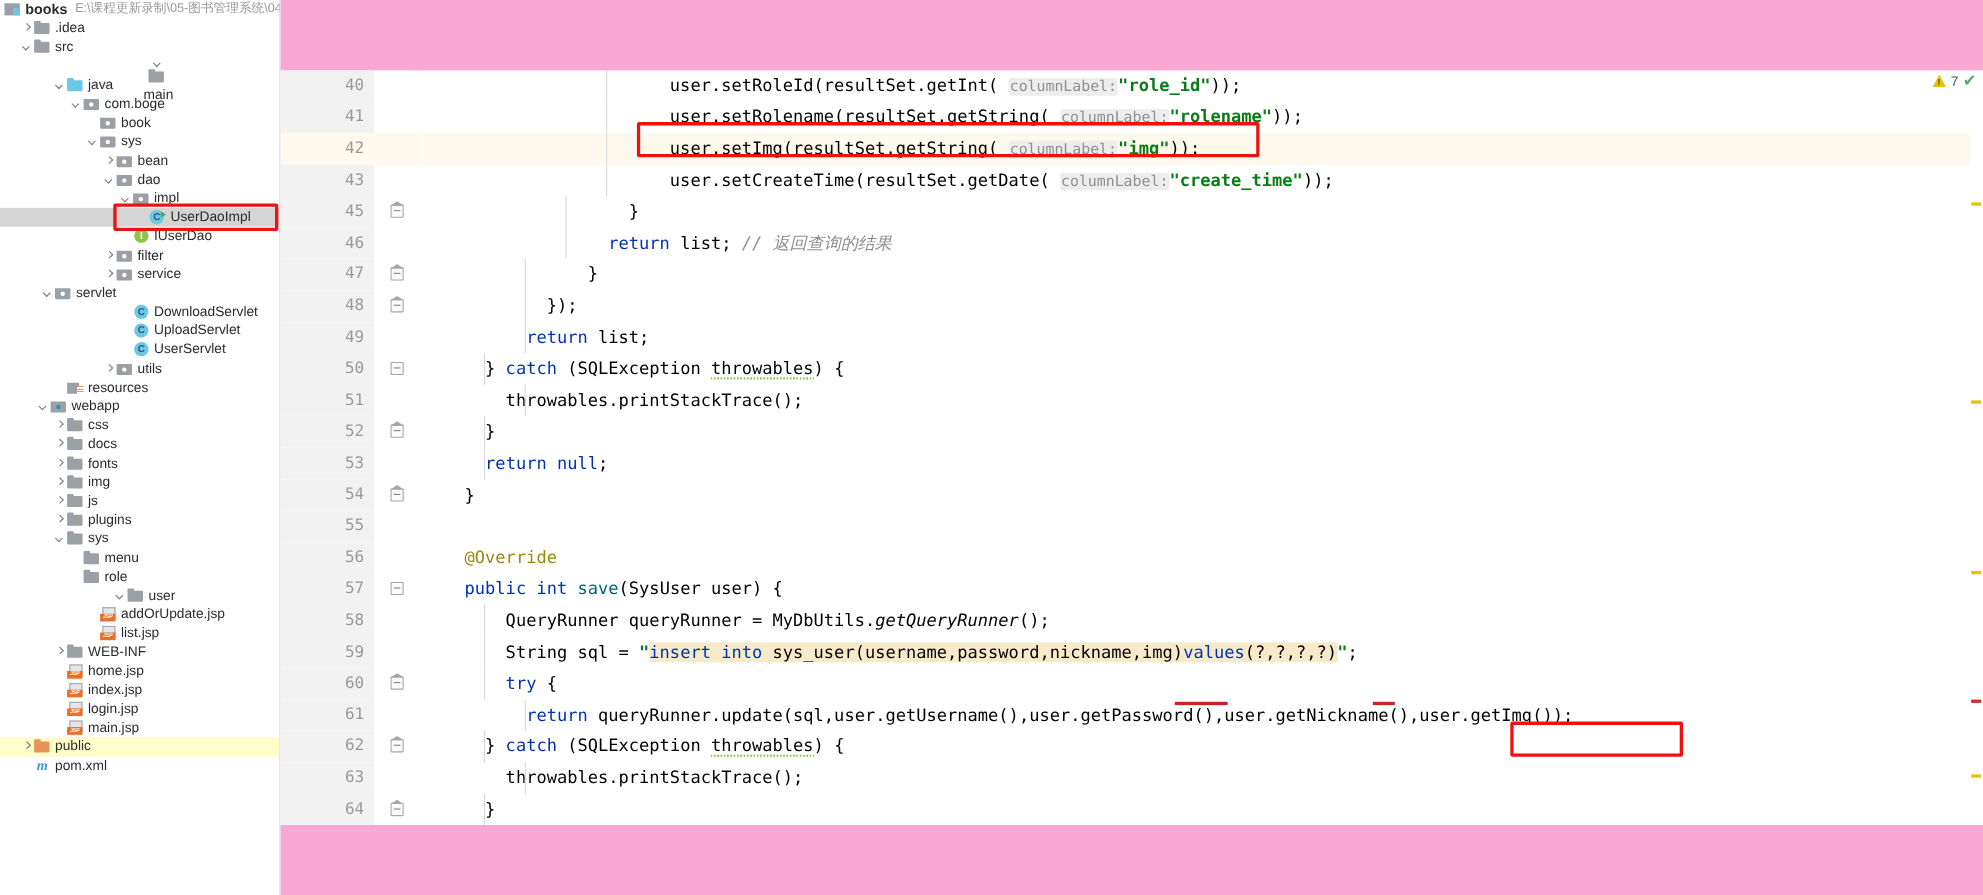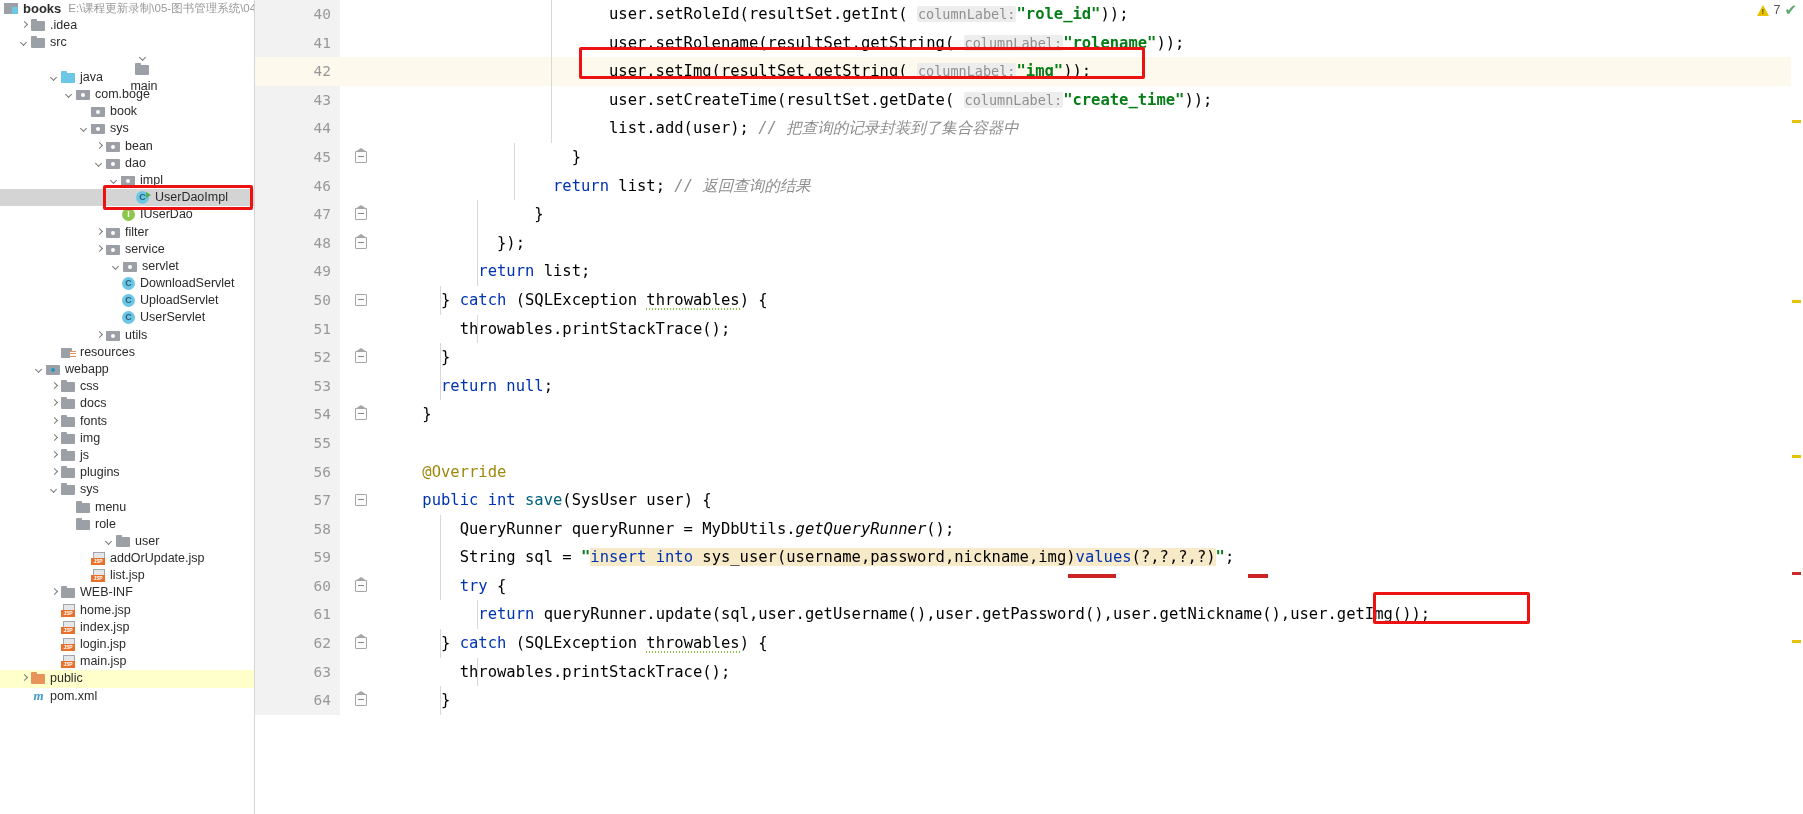--- a/index.html
+++ b/index.html
@@ -8,21 +8,22 @@
     width: 1803px; height: 814px;
     overflow: hidden;
     background: #ffffff;
     font-family: "Liberation Sans", sans-serif;
   }
 
   #app {
     position: relative;
     width: 1803px; height: 814px;
     display: flex;
-    background: #0ea5e9;
+    background: #f9a8d4;
+    align-items: center;
   }
 
   
   #project-tree {
     width: 255px;
     height: 814px;
     background: #ffffff;
     position: relative;
     overflow: hidden;
     border-right: 1px solid #d6d6d6;
@@ -523,21 +524,21 @@
         <div class="tree-row" style="padding-left: 94px;">
           <span class="arrow right"></span>
           <span class="ico pkg"></span>
           <span class="tree-label">filter</span>
         </div>
         <div class="tree-row" style="padding-left: 94px;">
           <span class="arrow right"></span>
           <span class="ico pkg"></span>
           <span class="tree-label">service</span>
         </div>
-        <div class="tree-row" style="padding-left: 111px;">
+        <div class="tree-row" style="padding-left: 38px;">
           <span class="arrow down"></span>
           <span class="ico pkg"></span>
           <span class="tree-label">servlet</span>
         </div>
         <div class="tree-row" style="padding-left: 109px;">
           <span class="arrow"></span>
           <span class="ico cls"></span>
           <span class="tree-label">DownloadServlet</span>
         </div>
         <div class="tree-row" style="padding-left: 109px;">
@@ -665,21 +666,20 @@
     <div class="redbox" style="left:103px; top:185px; width:150px; height:25px;"></div>
   </div>
 
   <div id="editor-area">
 
     <div id="code-body">
         <div class="code-row"><div class="gutter">40</div><div class="fold-col"></div><div class="codeline">&nbsp;&nbsp;&nbsp;&nbsp;&nbsp;&nbsp;&nbsp;&nbsp;&nbsp;&nbsp;&nbsp;&nbsp;&nbsp;&nbsp;&nbsp;&nbsp;&nbsp;&nbsp;&nbsp;&nbsp;&nbsp;&nbsp;&nbsp;&nbsp;user.setRoleId(resultSet.getInt( <span class="hint">columnLabel:</span><span class="strb">"role_id"</span>));<span class="indent-guide" style="left: 166px;"></span></div></div>
         <div class="code-row"><div class="gutter">41</div><div class="fold-col"></div><div class="codeline">&nbsp;&nbsp;&nbsp;&nbsp;&nbsp;&nbsp;&nbsp;&nbsp;&nbsp;&nbsp;&nbsp;&nbsp;&nbsp;&nbsp;&nbsp;&nbsp;&nbsp;&nbsp;&nbsp;&nbsp;&nbsp;&nbsp;&nbsp;&nbsp;user.setRolename(resultSet.getString( <span class="hint">columnLabel:</span><span class="strb">"rolename"</span>));<span class="indent-guide" style="left: 166px;"></span></div></div>
         <div class="code-row highlight"><div class="gutter">42</div><div class="fold-col"></div><div class="codeline">&nbsp;&nbsp;&nbsp;&nbsp;&nbsp;&nbsp;&nbsp;&nbsp;&nbsp;&nbsp;&nbsp;&nbsp;&nbsp;&nbsp;&nbsp;&nbsp;&nbsp;&nbsp;&nbsp;&nbsp;&nbsp;&nbsp;&nbsp;&nbsp;user.setImg(resultSet.getString( <span class="hint">columnLabel:</span><span class="strb">"img"</span>));<span class="indent-guide" style="left: 166px;"></span></div></div>
         <div class="code-row"><div class="gutter">43</div><div class="fold-col"></div><div class="codeline">&nbsp;&nbsp;&nbsp;&nbsp;&nbsp;&nbsp;&nbsp;&nbsp;&nbsp;&nbsp;&nbsp;&nbsp;&nbsp;&nbsp;&nbsp;&nbsp;&nbsp;&nbsp;&nbsp;&nbsp;&nbsp;&nbsp;&nbsp;&nbsp;user.setCreateTime(resultSet.getDate( <span class="hint">columnLabel:</span><span class="strb">"create_time"</span>));<span class="indent-guide" style="left: 166px;"></span></div></div>
-        <div class="code-row"><div class="gutter">44</div><div class="fold-col"></div><div class="codeline">&nbsp;&nbsp;&nbsp;&nbsp;&nbsp;&nbsp;&nbsp;&nbsp;&nbsp;&nbsp;&nbsp;&nbsp;&nbsp;&nbsp;&nbsp;&nbsp;&nbsp;&nbsp;&nbsp;&nbsp;&nbsp;&nbsp;&nbsp;&nbsp;list.add(user); <span class="cmt">// 把查询的记录封装到了集合容器中</span><span class="indent-guide" style="left: 166px;"></span></div></div>
         <div class="code-row"><div class="gutter">45</div><div class="fold-col"><span class="foldmark house"></span></div><div class="codeline">&nbsp;&nbsp;&nbsp;&nbsp;&nbsp;&nbsp;&nbsp;&nbsp;&nbsp;&nbsp;&nbsp;&nbsp;&nbsp;&nbsp;&nbsp;&nbsp;&nbsp;&nbsp;&nbsp;&nbsp;}<span class="indent-guide" style="left: 129px;"></span></div></div>
         <div class="code-row"><div class="gutter">46</div><div class="fold-col"></div><div class="codeline">&nbsp;&nbsp;&nbsp;&nbsp;&nbsp;&nbsp;&nbsp;&nbsp;&nbsp;&nbsp;&nbsp;&nbsp;&nbsp;&nbsp;&nbsp;&nbsp;&nbsp;&nbsp;<span class="kw">return</span> list; <span class="cmt">// 返回查询的结果</span><span class="indent-guide" style="left: 129px;"></span></div></div>
         <div class="code-row"><div class="gutter">47</div><div class="fold-col"><span class="foldmark house"></span></div><div class="codeline">&nbsp;&nbsp;&nbsp;&nbsp;&nbsp;&nbsp;&nbsp;&nbsp;&nbsp;&nbsp;&nbsp;&nbsp;&nbsp;&nbsp;&nbsp;&nbsp;}<span class="indent-guide" style="left: 92px;"></span></div></div>
         <div class="code-row"><div class="gutter">48</div><div class="fold-col"><span class="foldmark house"></span></div><div class="codeline">&nbsp;&nbsp;&nbsp;&nbsp;&nbsp;&nbsp;&nbsp;&nbsp;&nbsp;&nbsp;&nbsp;&nbsp;});<span class="indent-guide" style="left: 92px;"></span></div></div>
         <div class="code-row"><div class="gutter">49</div><div class="fold-col"></div><div class="codeline">&nbsp;&nbsp;&nbsp;&nbsp;&nbsp;&nbsp;&nbsp;&nbsp;&nbsp;&nbsp;<span class="kw">return</span> list;<span class="indent-guide" style="left: 92px;"></span></div></div>
         <div class="code-row"><div class="gutter">50</div><div class="fold-col"><span class="foldmark minus"></span></div><div class="codeline">&nbsp;&nbsp;&nbsp;&nbsp;&nbsp;&nbsp;} <span class="kw">catch</span> (SQLException <span class="wavy">throwables</span>) {<span class="indent-guide" style="left: 55px;"></span></div></div>
         <div class="code-row"><div class="gutter">51</div><div class="fold-col"></div><div class="codeline">&nbsp;&nbsp;&nbsp;&nbsp;&nbsp;&nbsp;&nbsp;&nbsp;throwables.printStackTrace();<span class="indent-guide" style="left: 92px;"></span></div></div>
         <div class="code-row"><div class="gutter">52</div><div class="fold-col"><span class="foldmark house"></span></div><div class="codeline">&nbsp;&nbsp;&nbsp;&nbsp;&nbsp;&nbsp;}<span class="indent-guide" style="left: 55px;"></span></div></div>
         <div class="code-row"><div class="gutter">53</div><div class="fold-col"></div><div class="codeline">&nbsp;&nbsp;&nbsp;&nbsp;&nbsp;&nbsp;<span class="kw">return</span> <span class="kw">null</span>;<span class="indent-guide" style="left: 55px;"></span></div></div>
         <div class="code-row"><div class="gutter">54</div><div class="fold-col"><span class="foldmark house"></span></div><div class="codeline">&nbsp;&nbsp;&nbsp;&nbsp;}</div></div>

